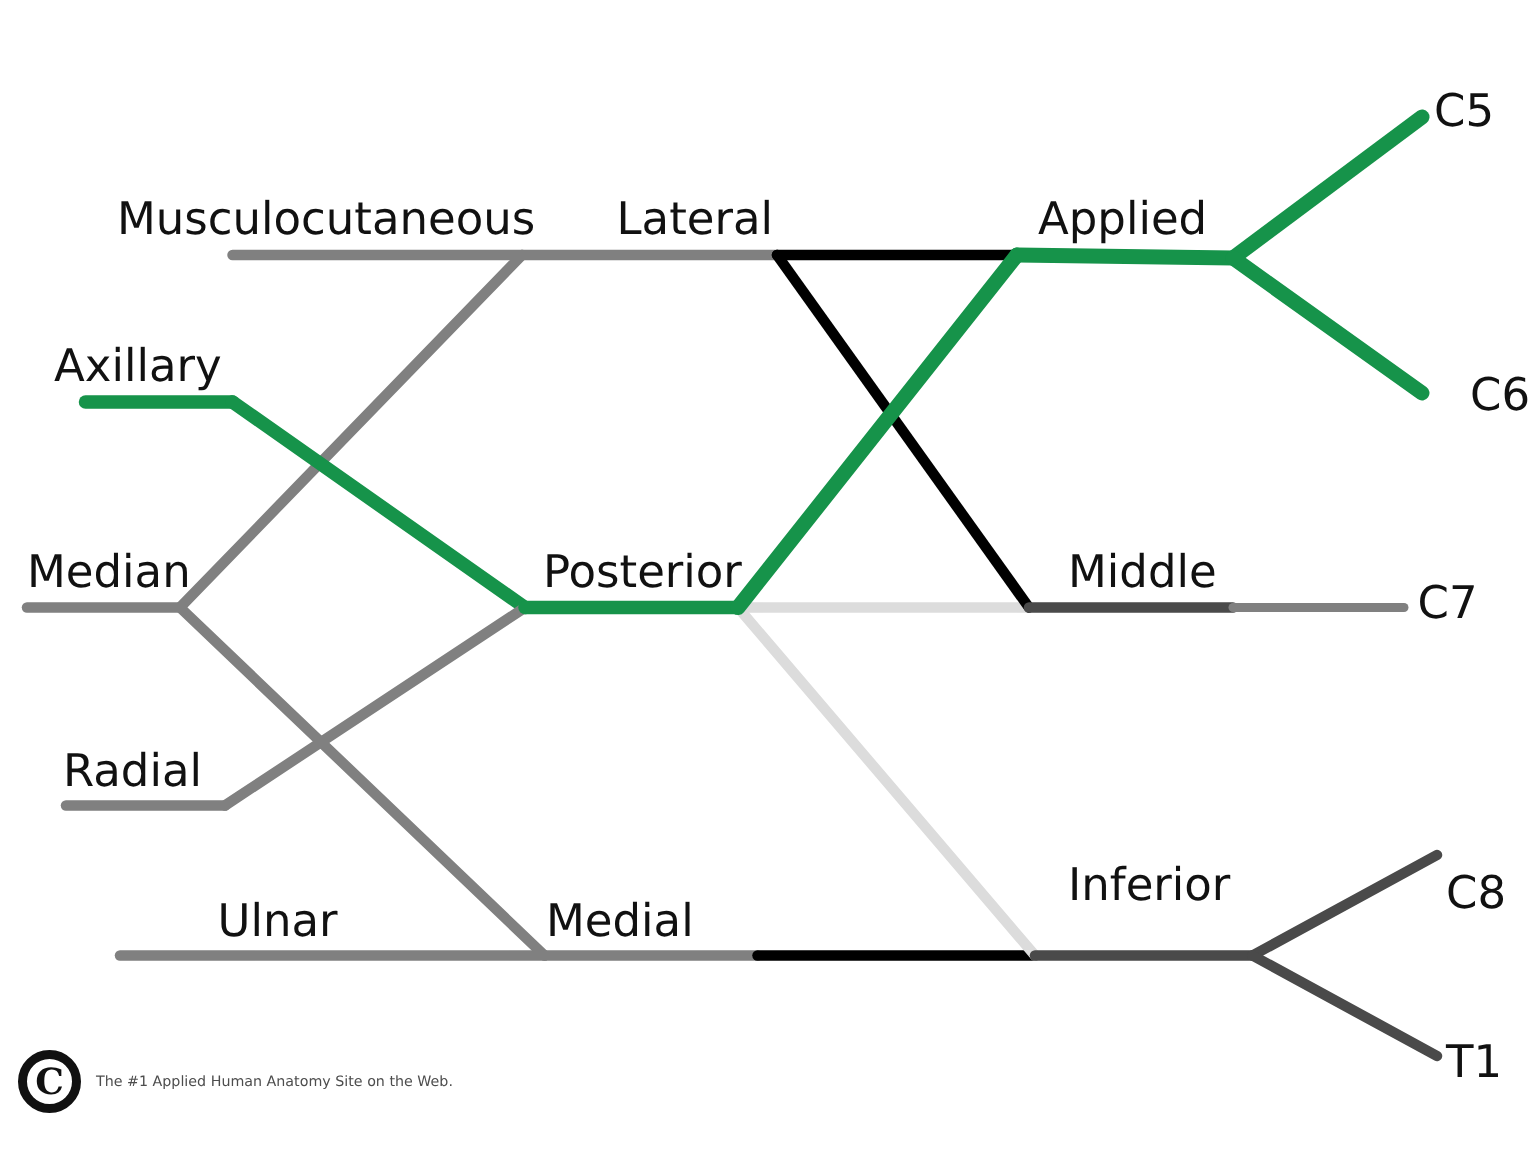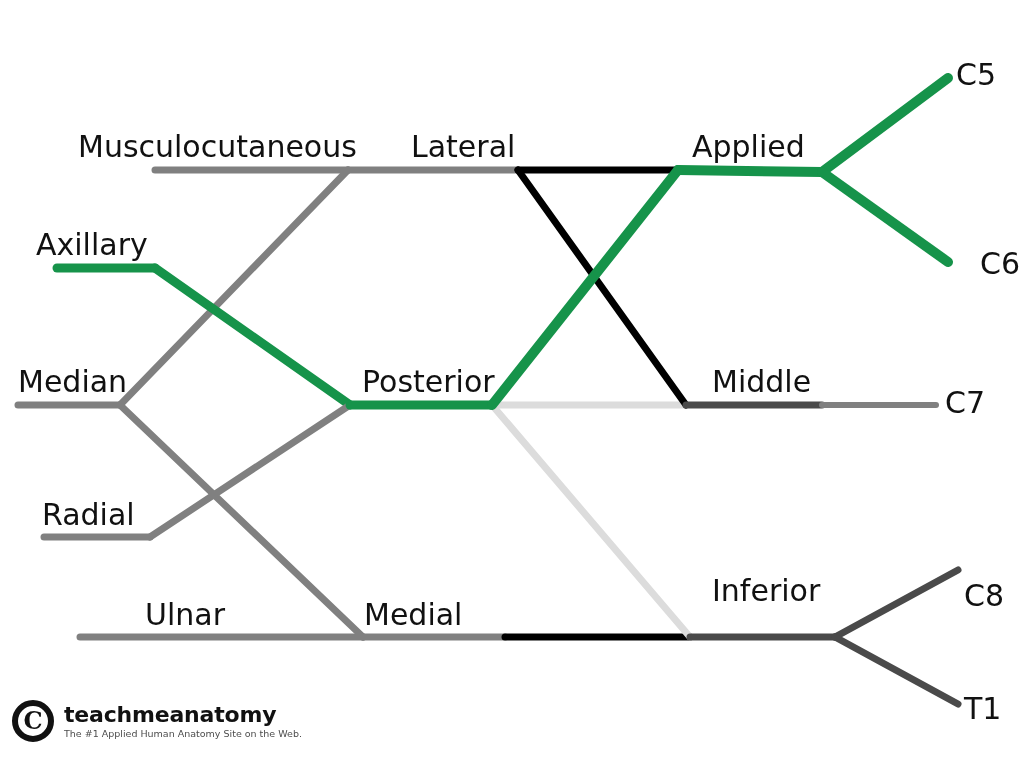--- a/index.html
+++ b/index.html
@@ -138,18 +138,17 @@
       <div class="node-label label-rootend" style="left: 956px; top: 75px;">C5</div>
       <div class="node-label label-rootend" style="left: 956px; top: 264px; margin-left: 24px;">C6</div>
       <div class="node-label label-rootend" style="left: 945px; top: 403px;">C7</div>
       <div class="node-label label-rootend" style="left: 964px; top: 576px; margin-top: 20px;">C8</div>
       <div class="node-label label-rootend" style="left: 964px; top: 709px;">T1</div>
     </div>
 
   <div id="footer-logo">
     <div class="copyright-mark">C</div>
     <div class="brand-block">
-      <div class="brand-name">teachmeanatomy</div>
       <div class="brand-tagline">The #1 Applied Human Anatomy Site on the Web.</div>
     </div>
   </div>
 
 </div>
 
 </body></html>

